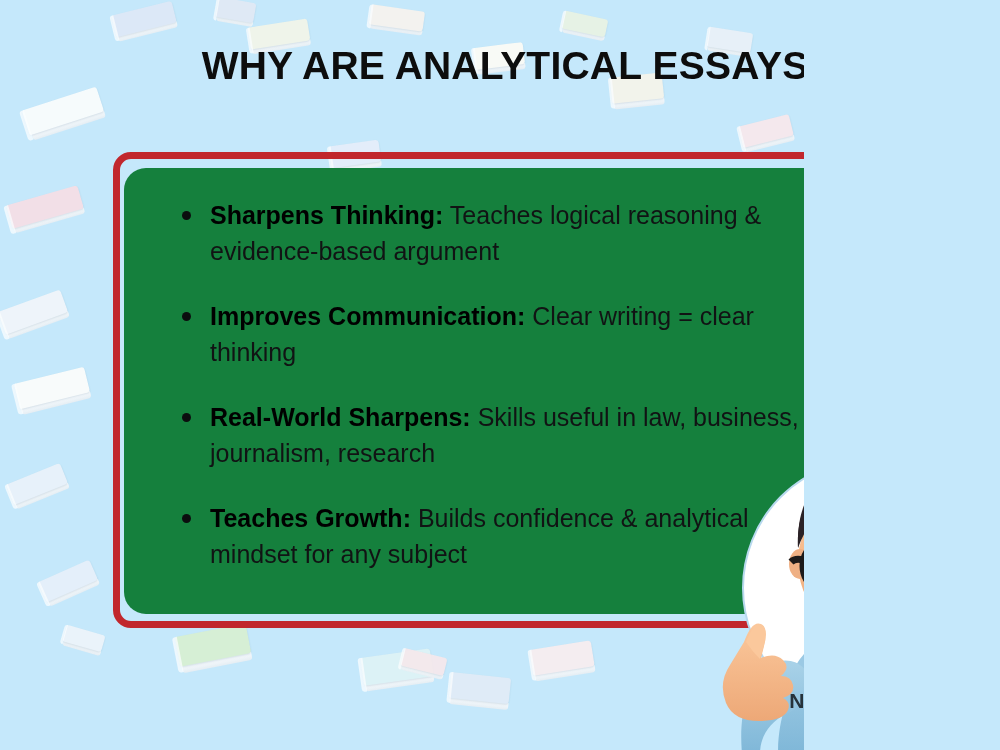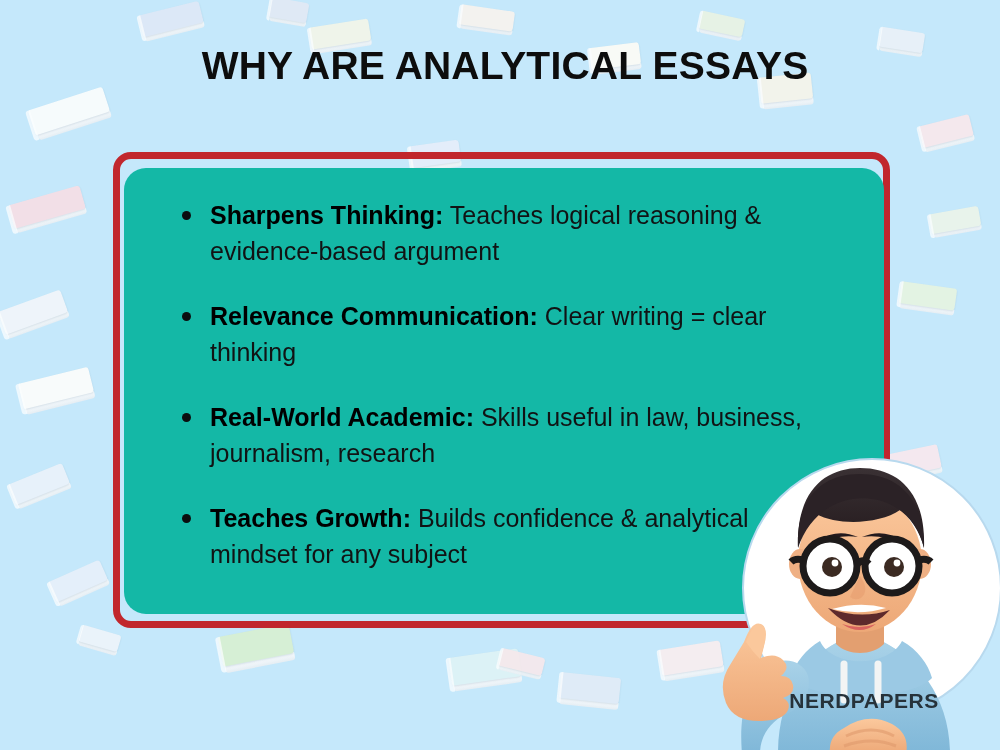--- a/index.html
+++ b/index.html
@@ -10,21 +10,21 @@
   body {
     width: 1000px;
     height: 750px;
     overflow: hidden;
     font-family: "Liberation Sans", sans-serif;
     background: #c5e8fb;
   }
 
   #poster {
     position: relative;
-    width: 1000px;
+    width: 804px;
     height: 750px;
     background: #c5e8fb;
     overflow: hidden;
   }
 
   
   #bg-books {
     position: absolute;
     inset: 0;
     pointer-events: none;
@@ -315,25 +315,25 @@
         <div class="spine"></div>
       </div>
     </div>
 
   <div id="title">
     <div>WHY ARE ANALYTICAL ESSAYS</div>
   </div>
 
   <div id="red-frame" style="border-color: rgb(193, 39, 45);"></div>
 
-  <div id="content-card" style="background: #14b8a6;">
+  <div id="content-card" style="background: #15803d;">
     <ul id="bullet-list">
         <li class="bullet-item"><span class="bullet-dot"></span><span class="bullet-lead">Sharpens Thinking:</span><span class="bullet-rest"> Teaches logical reasoning &amp; evidence-based argument</span></li>
-        <li class="bullet-item"><span class="bullet-dot"></span><span class="bullet-lead">Relevance Communication:</span><span class="bullet-rest"> Clear writing = clear thinking</span></li>
-        <li class="bullet-item"><span class="bullet-dot"></span><span class="bullet-lead">Real-World Academic:</span><span class="bullet-rest"> Skills useful in law, business, journalism, research</span></li>
+        <li class="bullet-item"><span class="bullet-dot"></span><span class="bullet-lead">Improves Communication:</span><span class="bullet-rest"> Clear writing = clear thinking</span></li>
+        <li class="bullet-item"><span class="bullet-dot"></span><span class="bullet-lead">Real-World Sharpens:</span><span class="bullet-rest"> Skills useful in law, business, journalism, research</span></li>
         <li class="bullet-item"><span class="bullet-dot"></span><span class="bullet-lead">Teaches Growth:</span><span class="bullet-rest"> Builds confidence &amp; analytical mindset for any subject</span></li>
       </ul>
   </div>
 
   <div id="character">
     <div id="char-circle"></div>
     <svg class="svg-char" viewBox="0 0 296 318">
       <defs>
         <linearGradient id="skin" x1="0" y1="0" x2="0" y2="1">
           <stop offset="0%" stop-color="#fbc89c"></stop>

